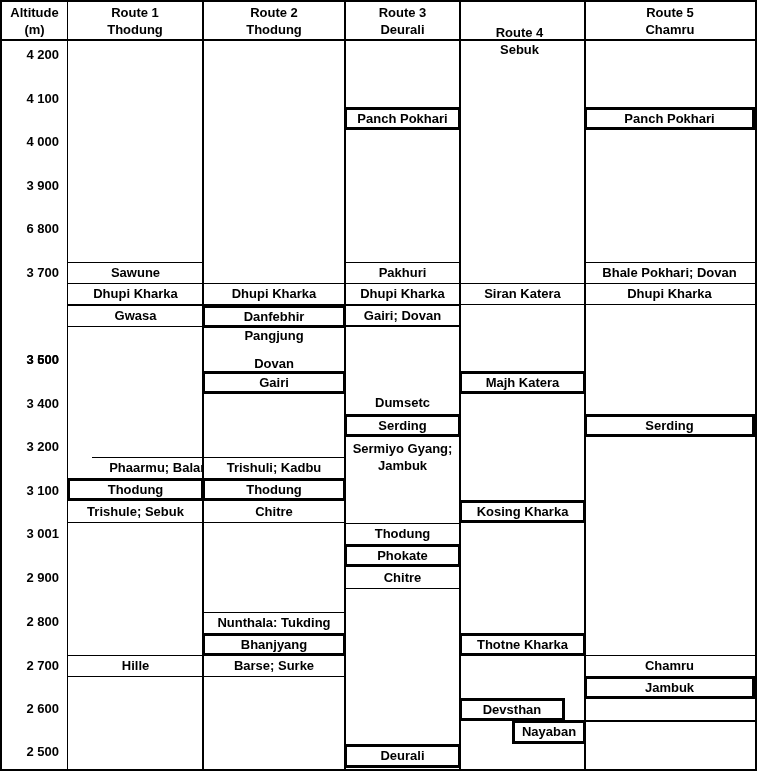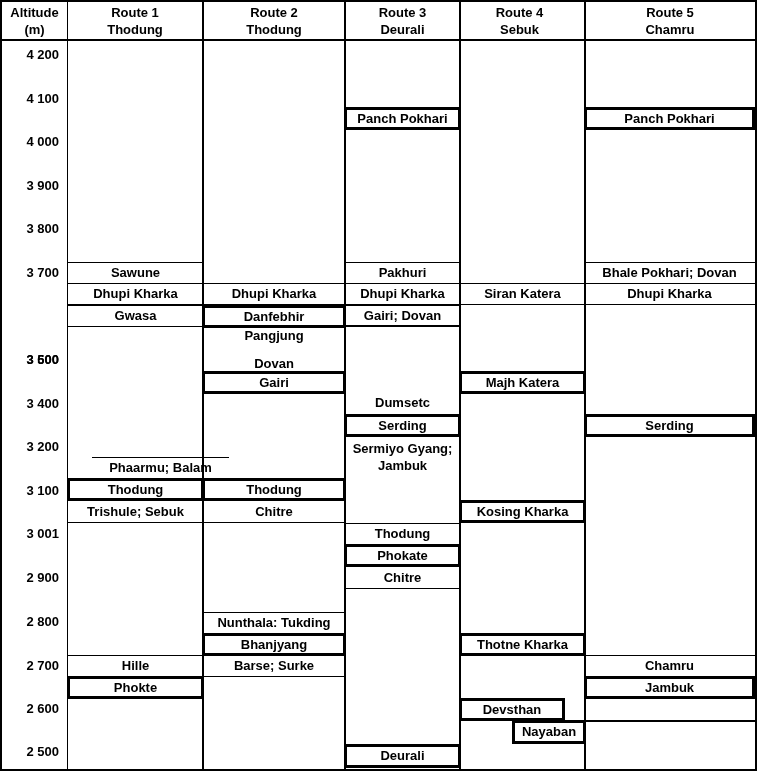--- a/index.html
+++ b/index.html
@@ -34,61 +34,61 @@
     <div>Thodung</div>
   </div>
   <div class="hdr" style="left:204px;width:140px;">
     <div>Route 2</div>
     <div>Thodung</div>
   </div>
   <div class="hdr" style="left:346px;width:113px;">
     <div>Route 3</div>
     <div>Deurali</div>
   </div>
-  <div class="hdr" style="left:461px;width:117px;">
+  <div class="hdr" style="left:461px;width:117px;margin-top:20px;">
     <div>Route 4</div>
     <div>Sebuk</div>
   </div>
   <div class="hdr" style="left:586px;width:168px;">
     <div>Route 5</div>
     <div>Chamru</div>
   </div>
 
   <div class="tick" style="top:47px;">4 200</div>
   <div class="tick" style="top:91px;">4 100</div>
   <div class="tick" style="top:134px;">4 000</div>
   <div class="tick" style="top:178px;">3 900</div>
-  <div class="tick" style="top:221px;">3 800</div>
+  <div class="tick" style="top:221px;">6 800</div>
   <div class="tick" style="top:265px;">3 700</div>
   <div class="tick" style="top:320px;margin-top:32px;">3 600</div>
   <div class="tick" style="top:352px;">3 500</div>
   <div class="tick" style="top:396px;">3 400</div>
   <div class="tick" style="top:439px;">3 200</div>
   <div class="tick" style="top:483px;">3 100</div>
   <div class="tick" style="top:526px;">3 001</div>
   <div class="tick" style="top:570px;">2 900</div>
   <div class="tick" style="top:614px;">2 800</div>
   <div class="tick" style="top:658px;">2 700</div>
   <div class="tick" style="top:701px;">2 600</div>
   <div class="tick" style="top:744px;">2 500</div>
 
   <div class="c" style="left:67px;width:137px;top:262px;height:22px;">Sawune</div>
   <div class="c" style="left:67px;width:137px;top:283px;height:22px;">Dhupi Kharka</div>
   <div class="c" style="left:67px;width:137px;top:305px;height:22px;">Gwasa</div>
   <div class="c" style="left:67px;width:137px;top:457px;height:22px;margin-left:25px;">Phaarmu; Balam</div>
   <div class="b" style="left:67px;width:137px;top:478px;height:23px;">Thodung</div>
   <div class="c" style="left:67px;width:137px;top:655px;height:22px;">Hille</div>
   <div class="c" style="left:67px;width:137px;top:500px;height:23px;">Trishule; Sebuk</div>
-  <div class="b" style="left:67px;width:137px;top:676px;height:23px;">Phokte</div>
 
   <div class="c" style="left:202px;width:144px;top:283px;height:22px;">Dhupi Kharka</div>
   <div class="b" style="left:202px;width:144px;top:305px;height:23px;">Danfebhir</div>
   <div class="t" style="left:202px;width:144px;top:329px;height:42px;line-height:28px;">Pangjung
 Dovan</div>
   <div class="b" style="left:202px;width:144px;top:371px;height:23px;">Gairi</div>
+  <div class="c" style="left:202px;width:144px;top:457px;height:22px;">Trishuli; Kadbu</div>
   <div class="b" style="left:202px;width:144px;top:478px;height:23px;">Thodung</div>
   <div class="c" style="left:202px;width:144px;top:500px;height:23px;">Chitre</div>
   <div class="c" style="left:202px;width:144px;top:612px;height:22px;">Nunthala: Tukding</div>
   <div class="b" style="left:202px;width:144px;top:633px;height:23px;">Bhanjyang</div>
   <div class="c" style="left:202px;width:144px;top:655px;height:22px;">Barse; Surke</div>
 
   <div class="b" style="left:344px;width:117px;top:107px;height:23px;">Panch Pokhari</div>
   <div class="c" style="left:344px;width:117px;top:262px;height:22px;">Pakhuri</div>
   <div class="c" style="left:344px;width:117px;top:283px;height:22px;">Dhupi Kharka</div>
   <div class="c c2" style="left:344px;width:117px;top:305px;height:22px;">Gairi; Dovan</div>

